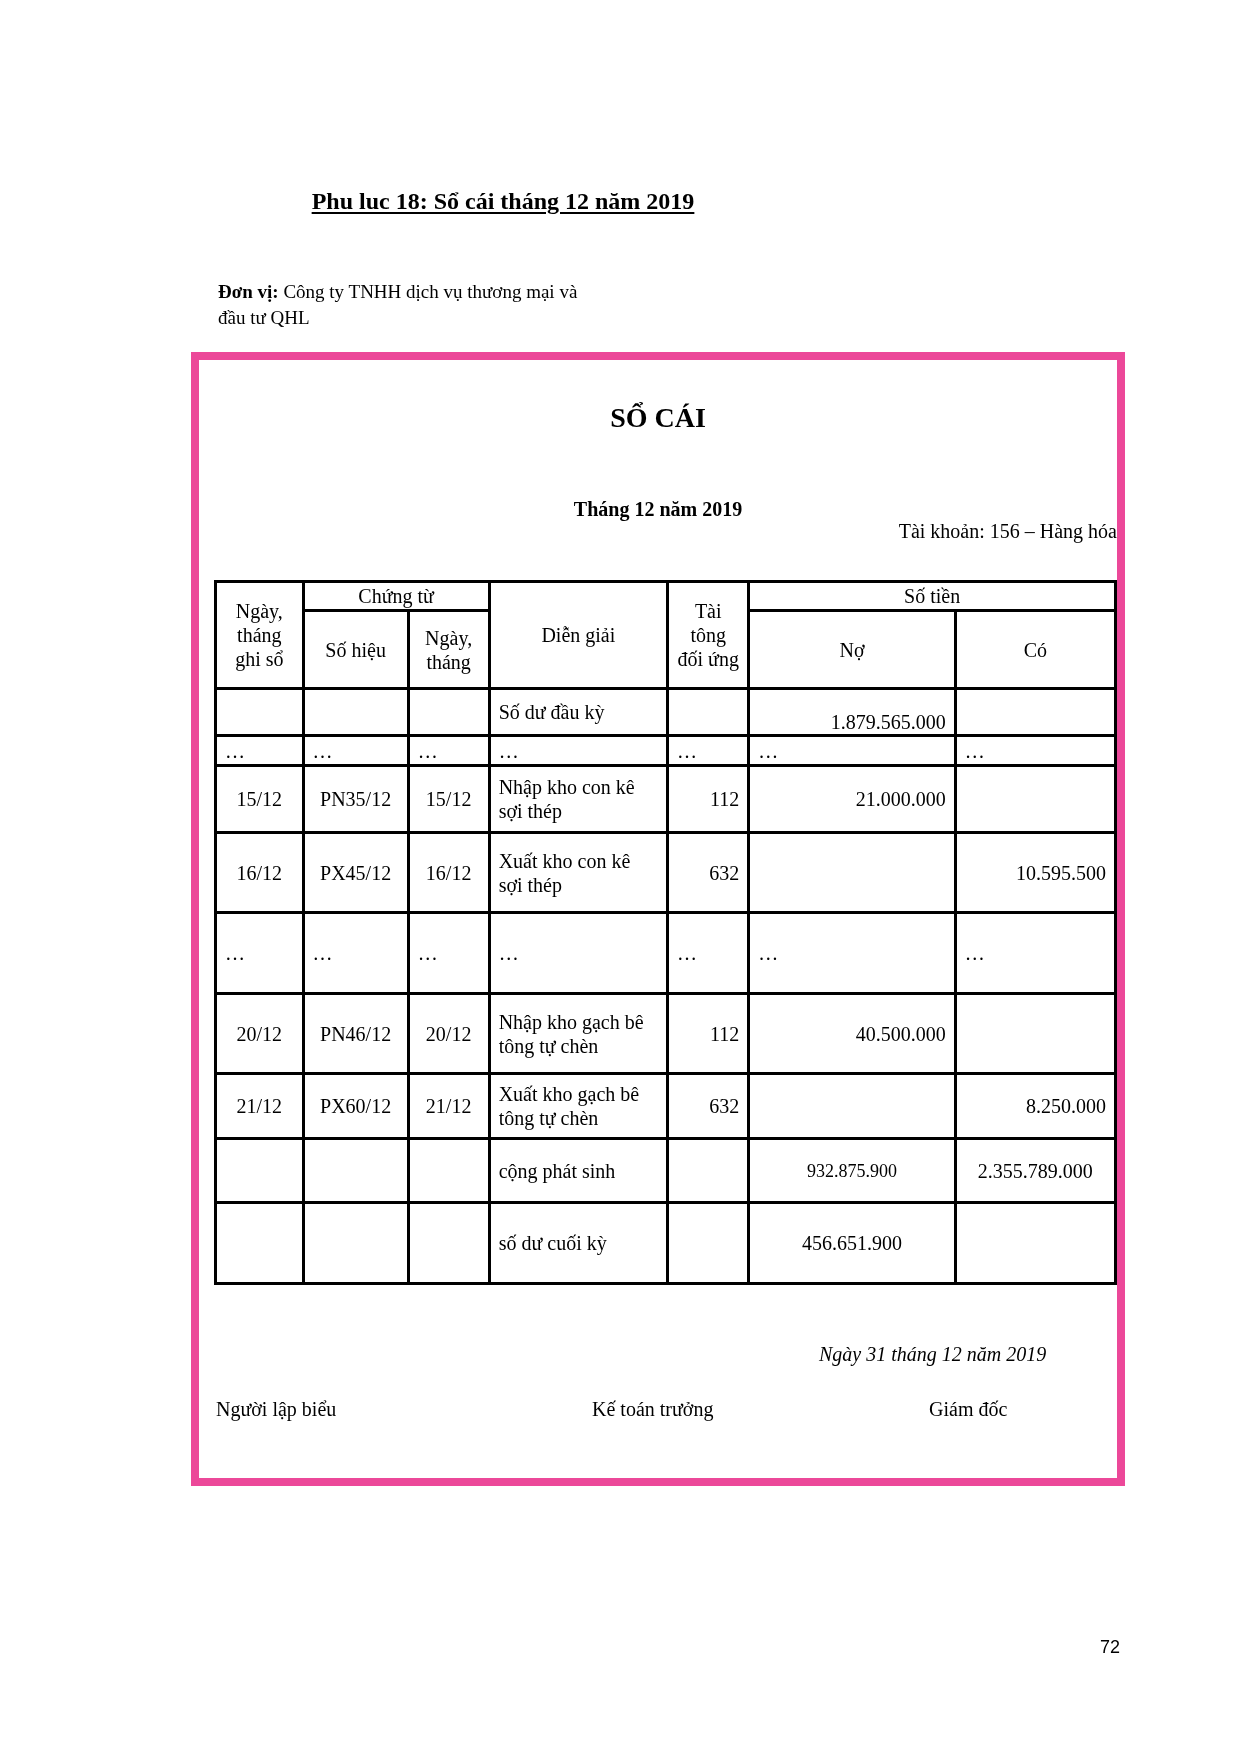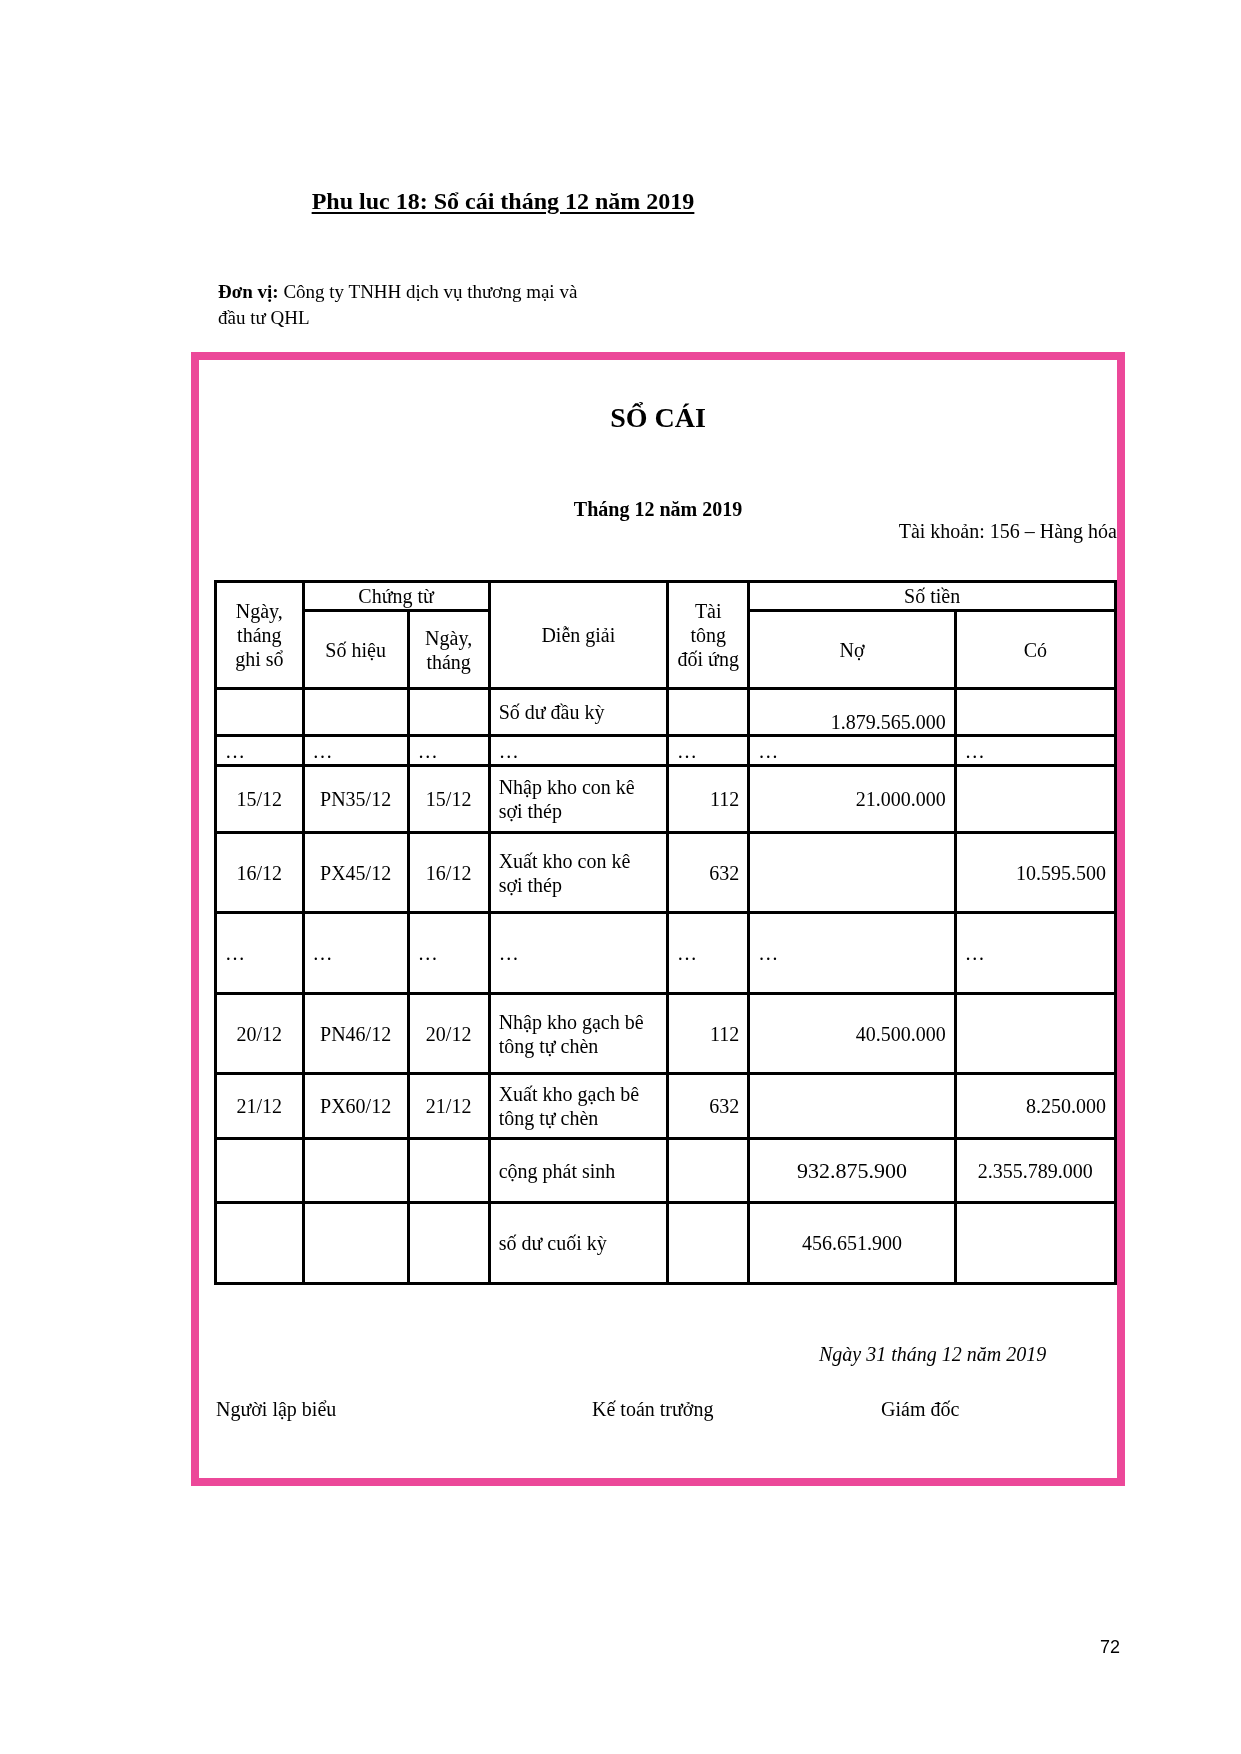--- a/index.html
+++ b/index.html
@@ -159,34 +159,34 @@
         <td class="r">632</td>
         <td class="r"></td>
         <td class="r">8.250.000</td>
       </tr>
       <tr style="height:64px">
         <td class="c"></td>
         <td class="c"></td>
         <td class="c"></td>
         <td class="l">cộng phát sinh</td>
         <td class="r"></td>
-        <td class="c" style="font-size:22px">932.875.900</td>
+        <td class="c" style="font-size:18px">932.875.900</td>
         <td class="c">2.355.789.000</td>
       </tr>
       <tr style="height:81px">
         <td class="c"></td>
         <td class="c"></td>
         <td class="c"></td>
         <td class="l">số dư cuối kỳ</td>
         <td class="r"></td>
         <td class="c">456.651.900</td>
         <td class="c"></td>
       </tr>
     </tbody>
   </table>
 
   <div class="abs sign-date">Ngày 31 tháng 12 năm 2019</div>
   <div class="abs sign-row" style="left:17px">Người lập biểu</div>
   <div class="abs sign-row" style="left:393px">Kế toán trưởng</div>
-  <div class="abs sign-row" style="left:682px">Giám đốc</div>
+  <div class="abs sign-row" style="left:730px">Giám đốc</div>
 </div>
 
 <div class="abs page-number">72</div>
 
 </body></html>

